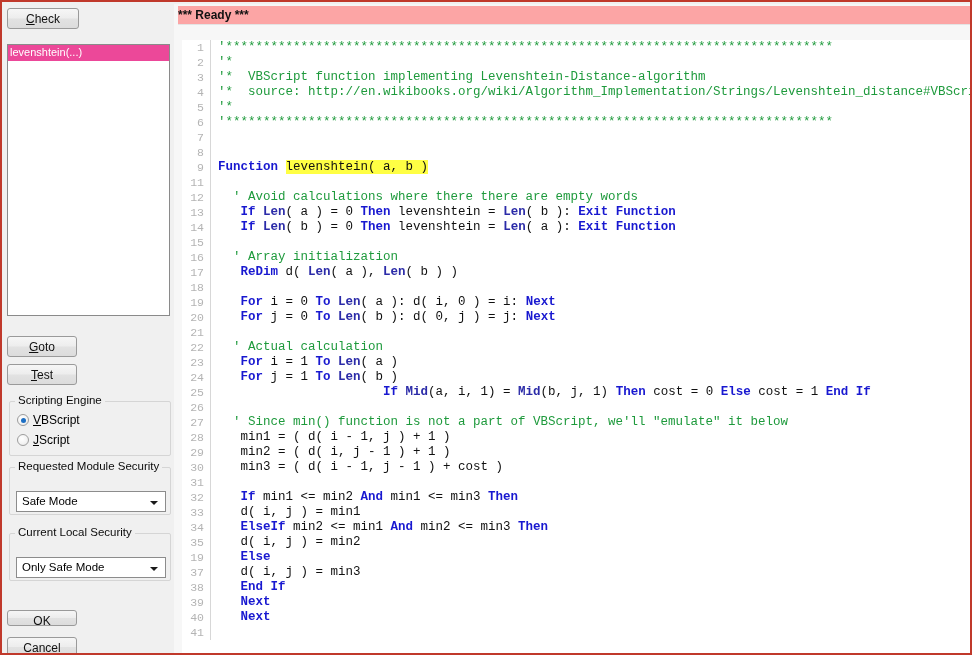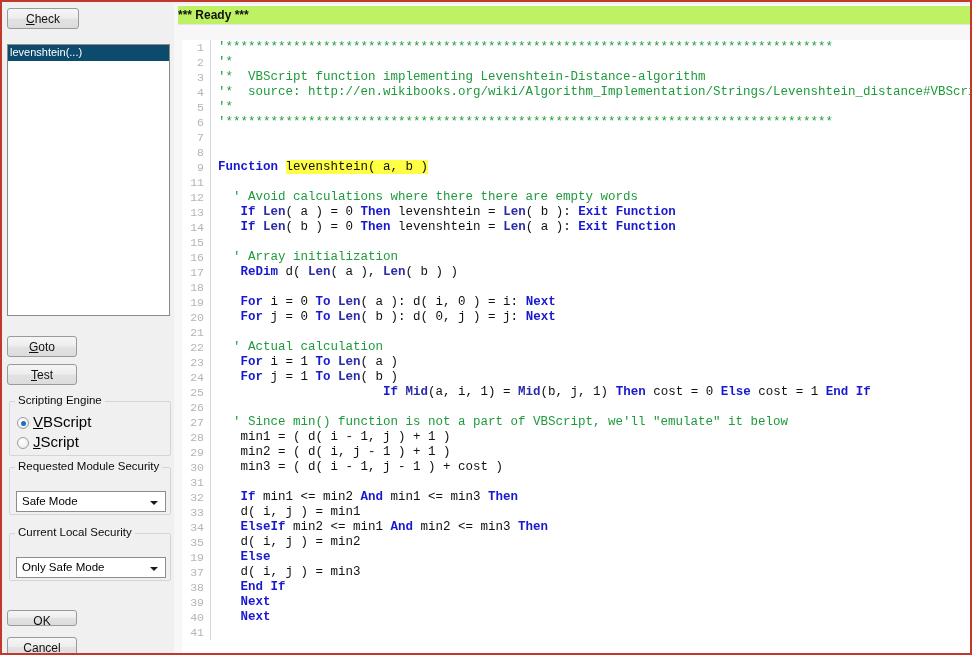--- a/index.html
+++ b/index.html
@@ -53,21 +53,21 @@
     border: 1px solid #8a8a8a;
     overflow: hidden;
   }
   .list-item {
     font-size: 11px;
     color: #000;
     padding: 1px 2px 2px 2px;
     line-height: 13px;
     white-space: nowrap;
   }
-  .list-item.selected { background: #0c4a6e; color: #ffffff; }
+  .list-item.selected { background: #ec4899; color: #ffffff; }
 
   #goto-button   { position: absolute; left: 3px; top: 332px; width: 70px; height: 21px; }
   #test-button   { position: absolute; left: 3px; top: 360px; width: 70px; height: 21px; text-align: center; }
 
   .group-box {
     position: absolute;
     box-sizing: border-box;
     border: 1px solid #d5d5d5;
     border-radius: 2px;
   }
@@ -75,21 +75,21 @@
     position: absolute;
     top: -8px; left: 5px;
     background: #f0f0f0;
     padding: 0 3px;
     font-size: 11.5px;
     color: #0b0b0b;
     white-space: nowrap;
   }
 
   #scripting-engine-group { left: 5px; top: 397px; width: 162px; height: 55px; }
-  .radio-row { position: absolute; left: 7px; font-size: 15px; color: #000; white-space: nowrap; }
+  .radio-row { position: absolute; left: 7px; font-size: 12px; color: #000; white-space: nowrap; }
   .radio-dot {
     display: inline-block;
     width: 12px; height: 12px;
     border-radius: 50%;
     box-sizing: border-box;
     border: 1px solid #9d9d9d;
     background: radial-gradient(circle at 40% 35%, #ffffff 0%, #f2f2f2 60%, #dcdcdc 100%);
     vertical-align: -2px;
     margin-right: 4px;
     position: relative;
@@ -142,21 +142,21 @@
   }
   #status-bar {
     position: absolute;
     left: 4px; top: 2px;
     width: 792px; height: 18px;
     font-size: 12px;
     font-weight: bold;
     color: #111;
     line-height: 18px;
     border-bottom: 1px solid #e4e4e4;
-    background: #bef264;
+    background: #fca5a5;
     white-space: nowrap;
   }
 
   #editor {
     position: absolute;
     left: 8px; top: 36px;
     width: 790px; height: 619px;
     background: #ffffff;
     overflow: hidden;
     font-family: "Liberation Mono", "DejaVu Sans Mono", monospace;

